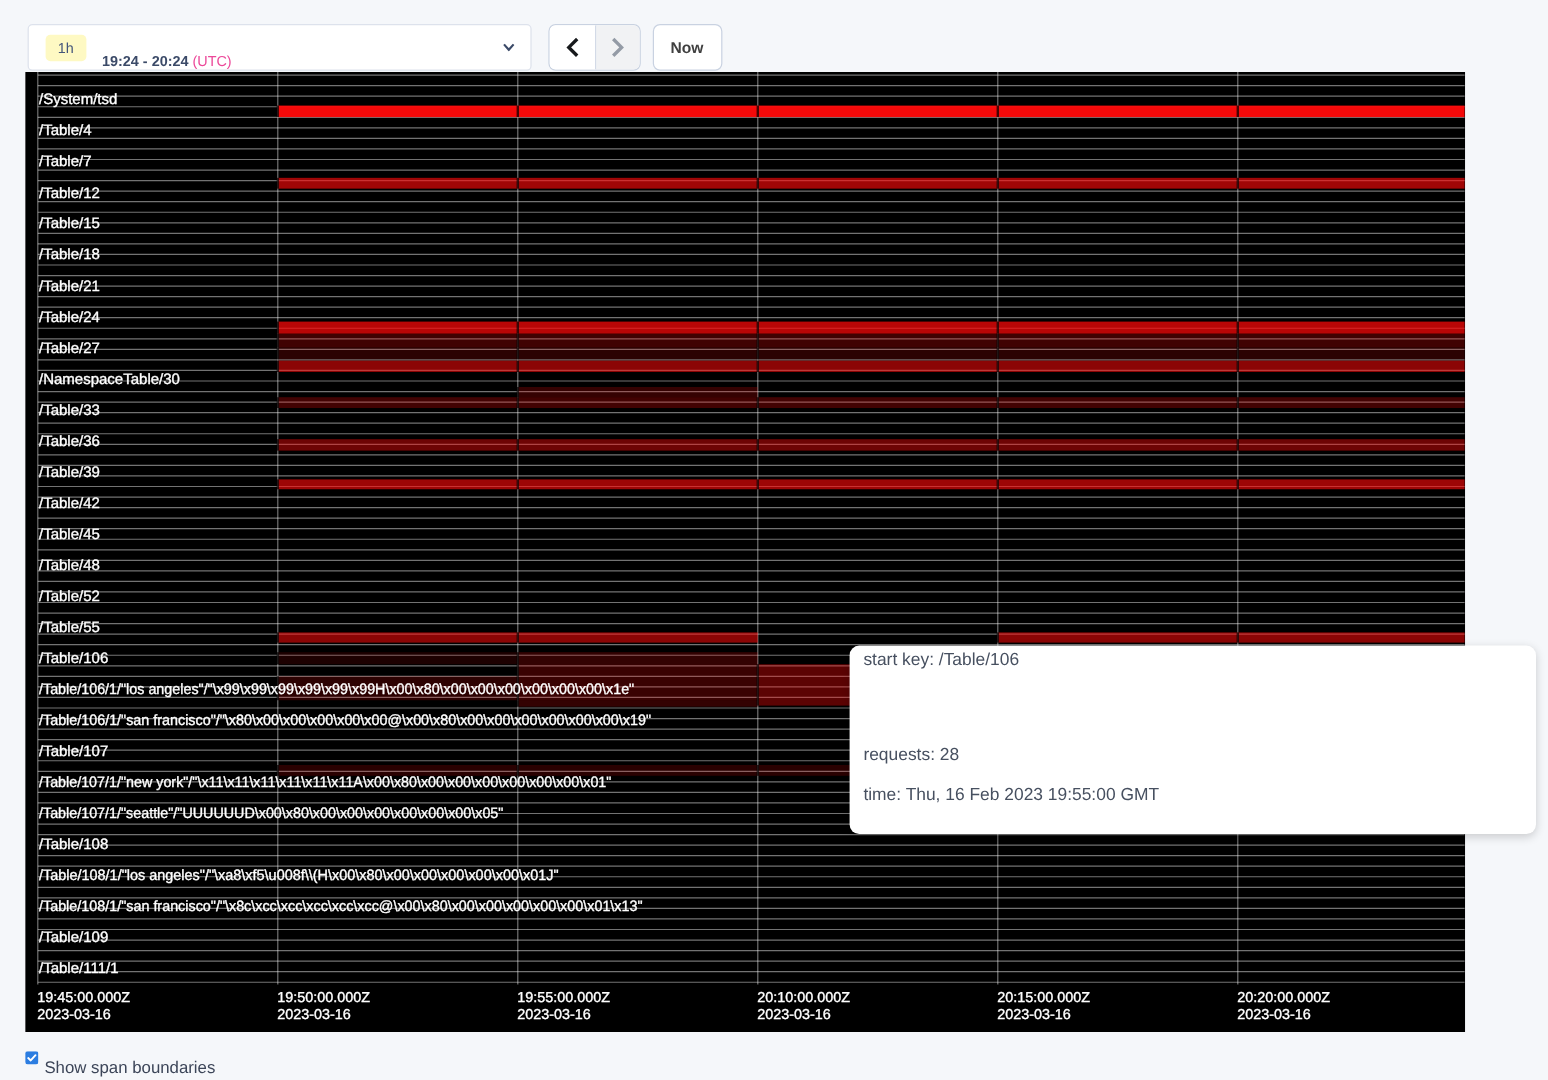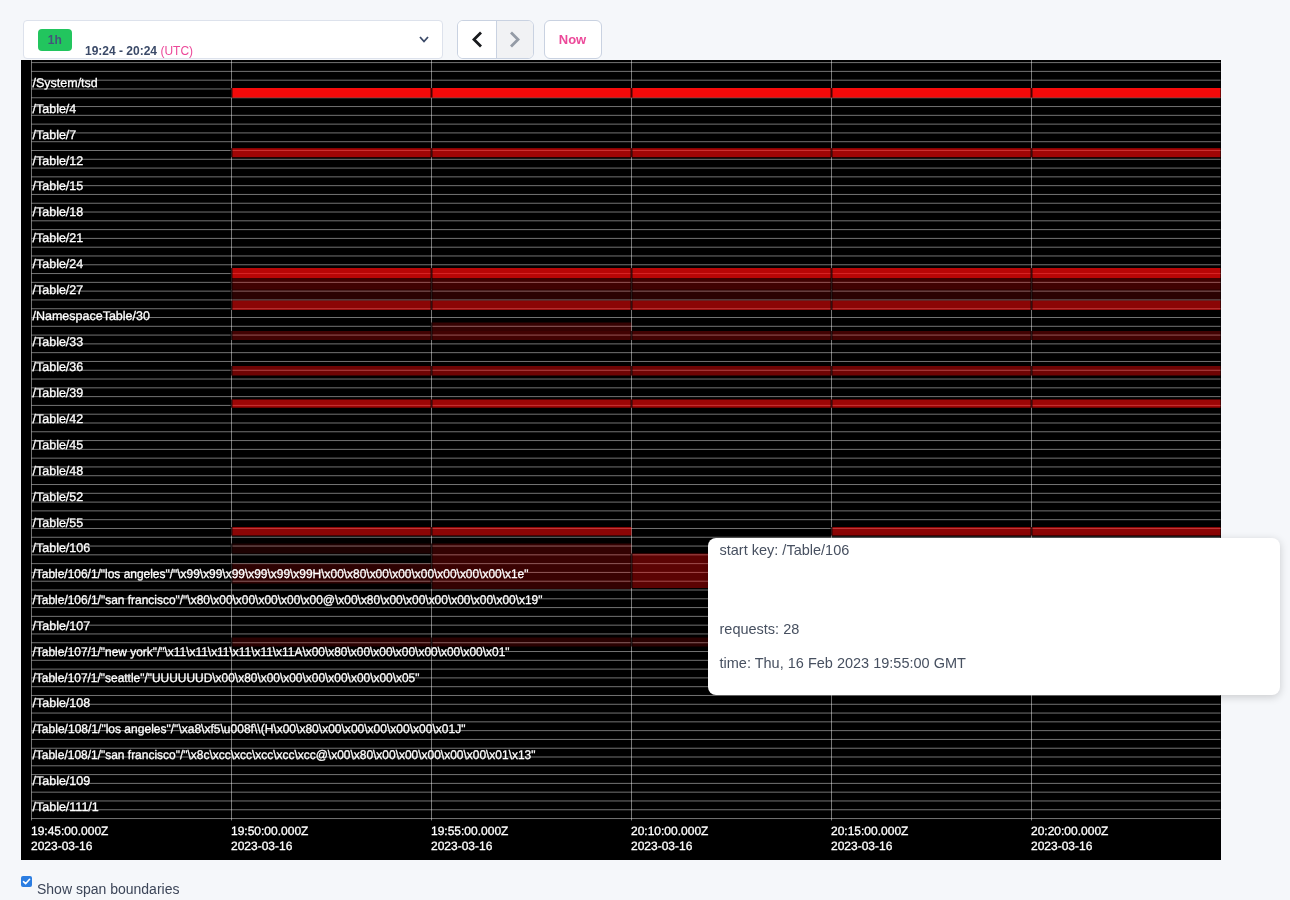--- a/index.html
+++ b/index.html
@@ -1,23 +1,23 @@
 <!DOCTYPE html>
 <html><head><meta charset="utf-8"><style>
 * { margin:0; padding:0; box-sizing:border-box; }
 html { background:#f5f7fa; } body { width:1290px; height:900px; background:#f5f7fa; font-family:"Liberation Sans",sans-serif; position:relative; overflow:hidden; filter:brightness(1); }
 .picker { position:absolute; left:22.5px; top:19.5px; width:420px; height:39px; background:#fff; border:1px solid #dde2ec; border-radius:4px; }
-.badge { position:absolute; left:14.5px; top:8.5px; width:33.5px; height:22px; background:#22c55e; border-radius:4px; color:#44557a; font-size:12px; font-weight:bold; display:flex; align-items:center; justify-content:center; }
+.badge { position:absolute; left:14.5px; top:8.5px; width:33.5px; height:22px; background:#fef9c3; border-radius:4px; color:#44557a; font-size:12px; font-weight:normal; display:flex; align-items:center; justify-content:center; }
 .range { position:absolute; left:61.5px; top:12px; height:37px; display:flex; align-items:center; font-size:12px; font-weight:bold; color:#3b4a68; white-space:pre; }
 .range .utc { font-weight:normal; color:#ec4899; }
 .caret { position:absolute; right:13px; top:15px; }
 .navgrp { position:absolute; left:457px; top:20px; width:77px; height:38.5px; border:1px solid #c9d2e1; border-radius:6px; overflow:hidden; display:flex; background:#fff; }
 .navgrp .b1 { width:38.5px; height:100%; background:#fff; border-right:1px solid #c9d2e1; display:flex; align-items:center; justify-content:center; }
 .navgrp .b2 { flex:1; height:100%; background:#f1f2f4; display:flex; align-items:center; justify-content:center; }
-.now { position:absolute; left:543.5px; top:20px; width:58px; height:38.5px; background:#fff; border:1px solid #c9d2e1; border-radius:6px; color:#ec4899; font-size:13px; font-weight:600; display:flex; align-items:center; justify-content:center;text-align:center; }
+.now { position:absolute; left:543.5px; top:20px; width:58px; height:38.5px; background:#fff; border:1px solid #c9d2e1; border-radius:6px; color:#404040; font-size:13px; font-weight:600; display:flex; align-items:center; justify-content:center;text-align:center; }
 .canvas { position:absolute; left:21px; top:60px; }
 .tooltip { position:absolute; left:708px; top:538px; width:572px; height:157px; background:#fff; border-radius:8px; box-shadow:0 2px 8px rgba(0,0,0,0.18); color:#475060; font-size:14.5px; }
 .tooltip div { position:absolute; left:11.5px; line-height:16px; white-space:pre; }
 .cbrow { position:absolute; left:21px; top:866px; display:flex; align-items:center; }
 .cbrow svg { margin-right:5px; }
 .cbrow .t { font-size:14px; color:#3c4558;margin-top:15px; }
 </style></head>
 <body>
 <div class="picker">
   <span class="badge">1h</span>

